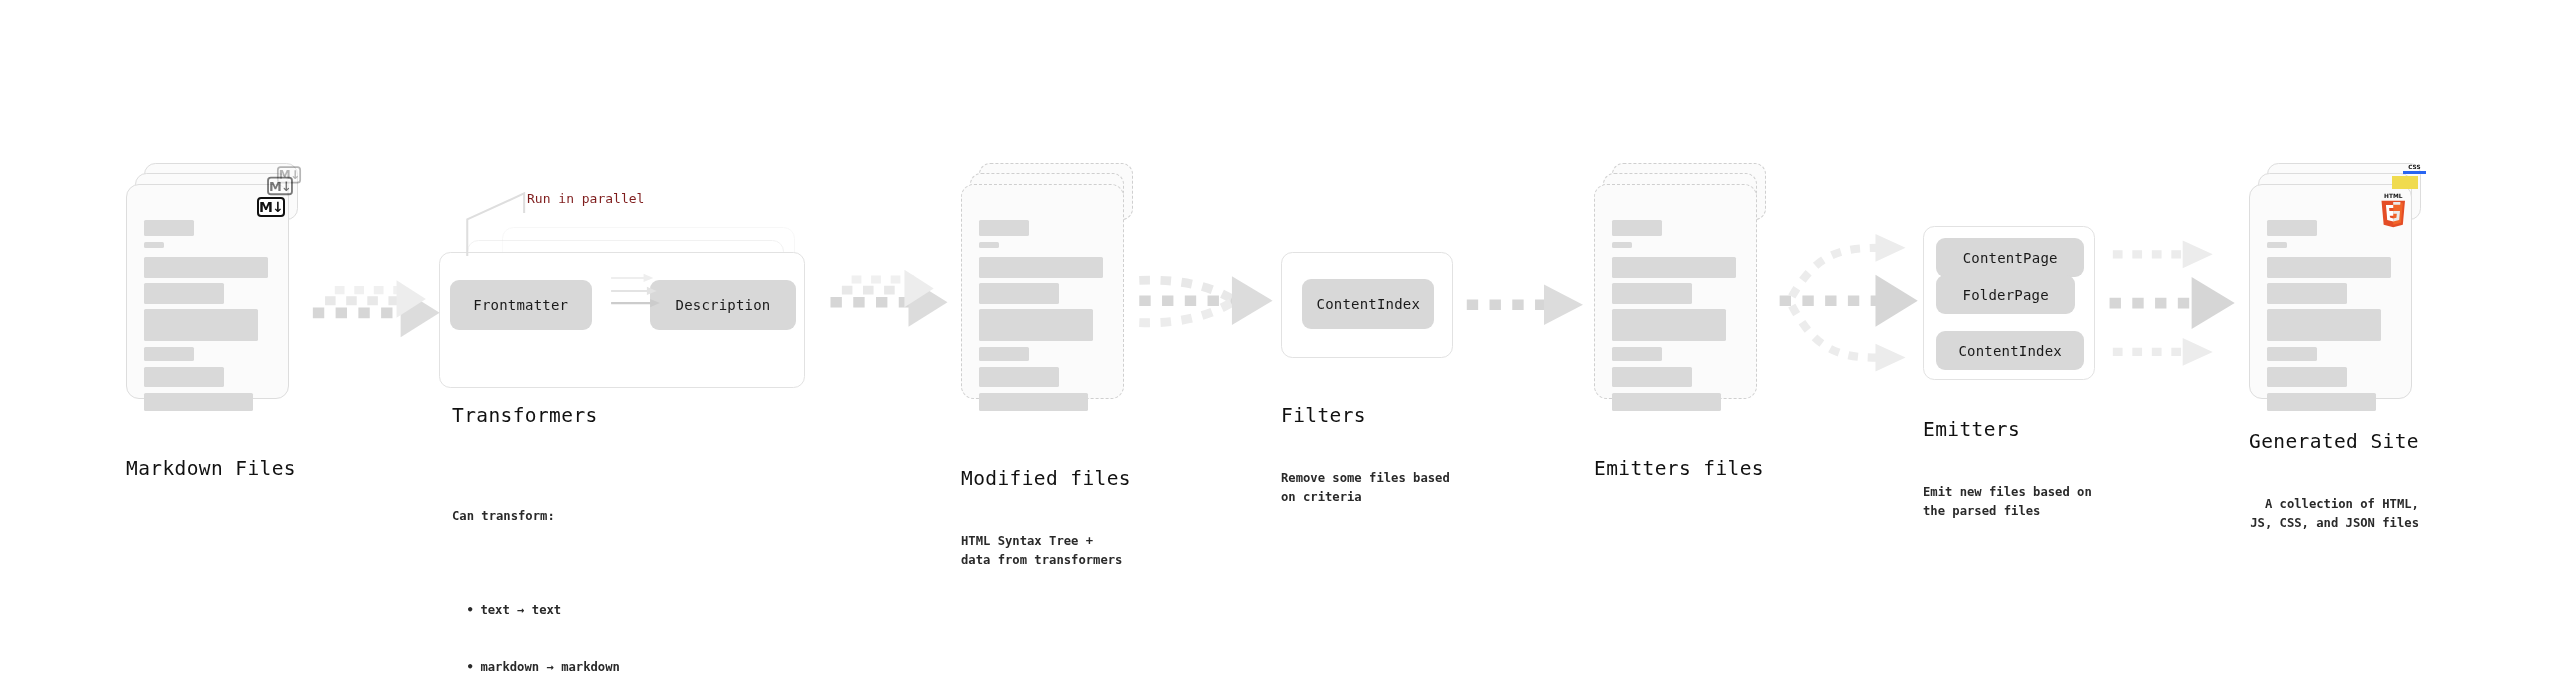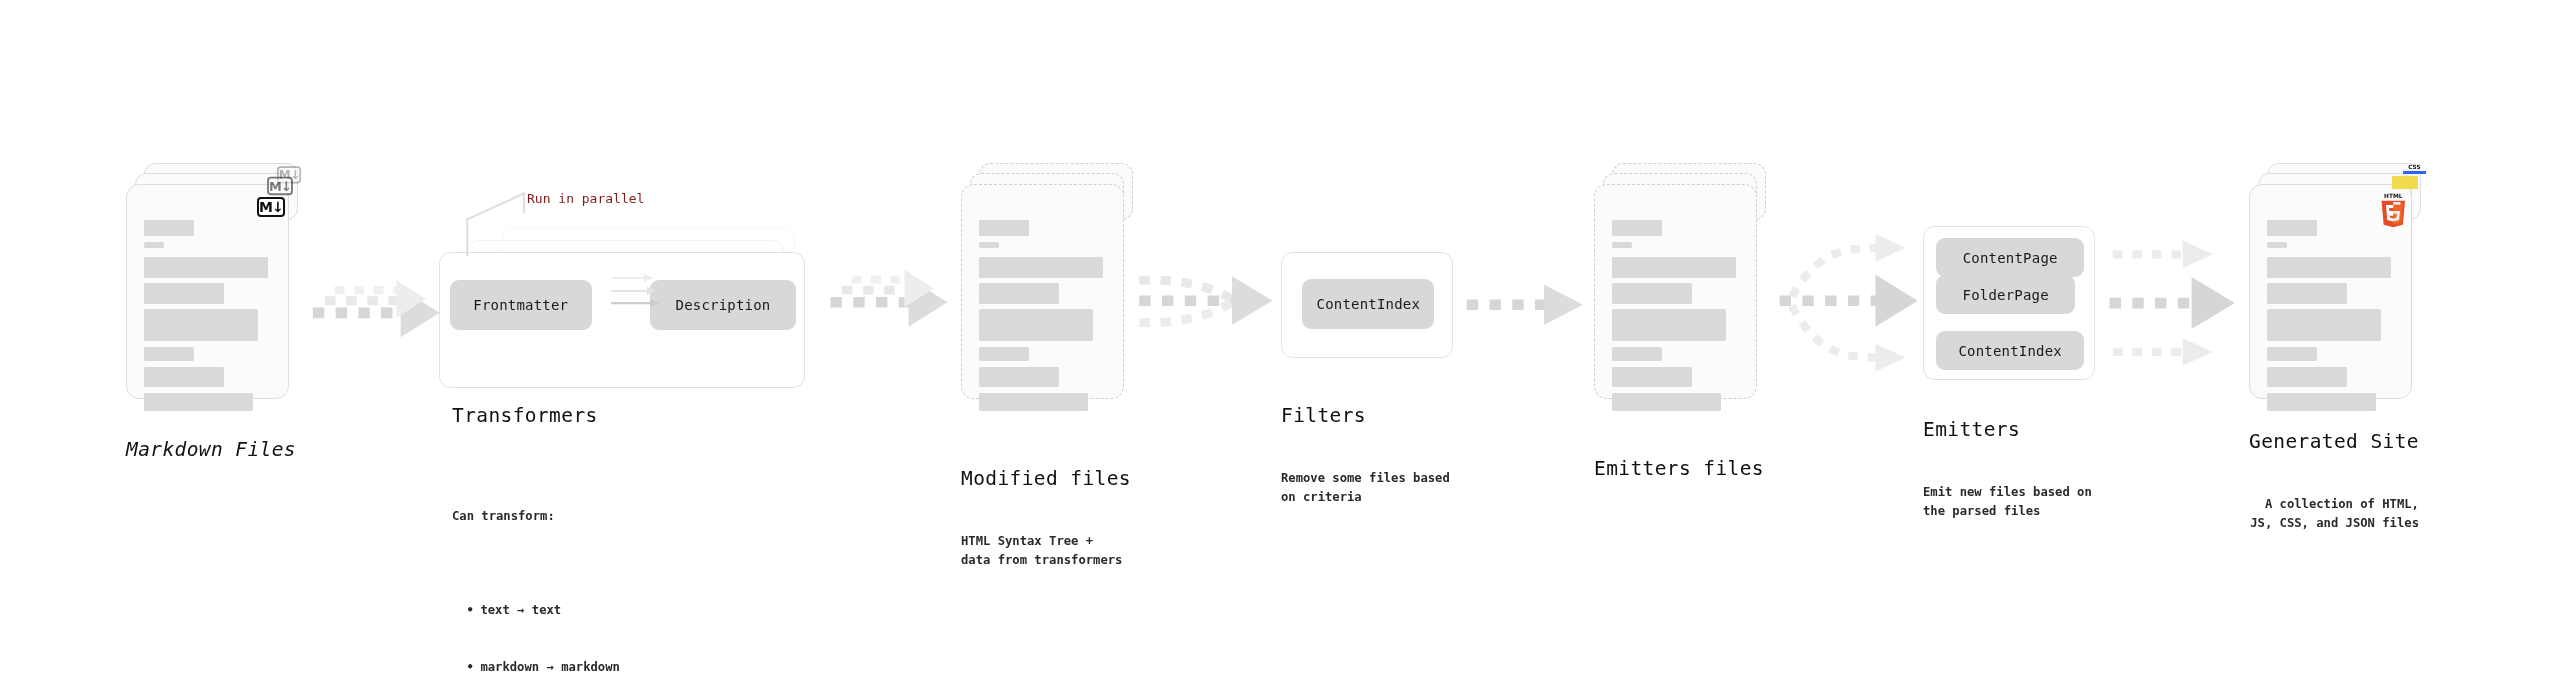--- a/index.html
+++ b/index.html
@@ -216,21 +216,21 @@
       <div class="bar b-sub"></div>
       <div class="bar b-w1"></div>
       <div class="bar b-w2"></div>
       <div class="bar b-w3"></div>
       <div class="bar b-w4"></div>
       <div class="bar b-w5"></div>
       <div class="bar b-w6"></div>
     </div>
   </div>
 
-  <div class="caption" style="left:126px; top:408px;font-style:italic;">
+  <div class="caption" style="left:126px; top:427px;">
     <div class="ttl">Markdown Files</div>
   </div>
 
   <div class="node" style="left:439px; top:207px; width:423px; height:154px;">
     <div class="parallel-label" style="left:88px; top:-16.3px;">Run in parallel</div>
 
     <div class="groupbox ghost2" style="left:63px; top:20.3px; width:293px; height:114px;">
       <div class="pill ghost2" style="left:21px; top:32.5px; width:98px; height:47px;"></div>
       <div class="pill ghost2" style="left:172px; top:32.5px; width:106px; height:47px;"></div>
     </div>

